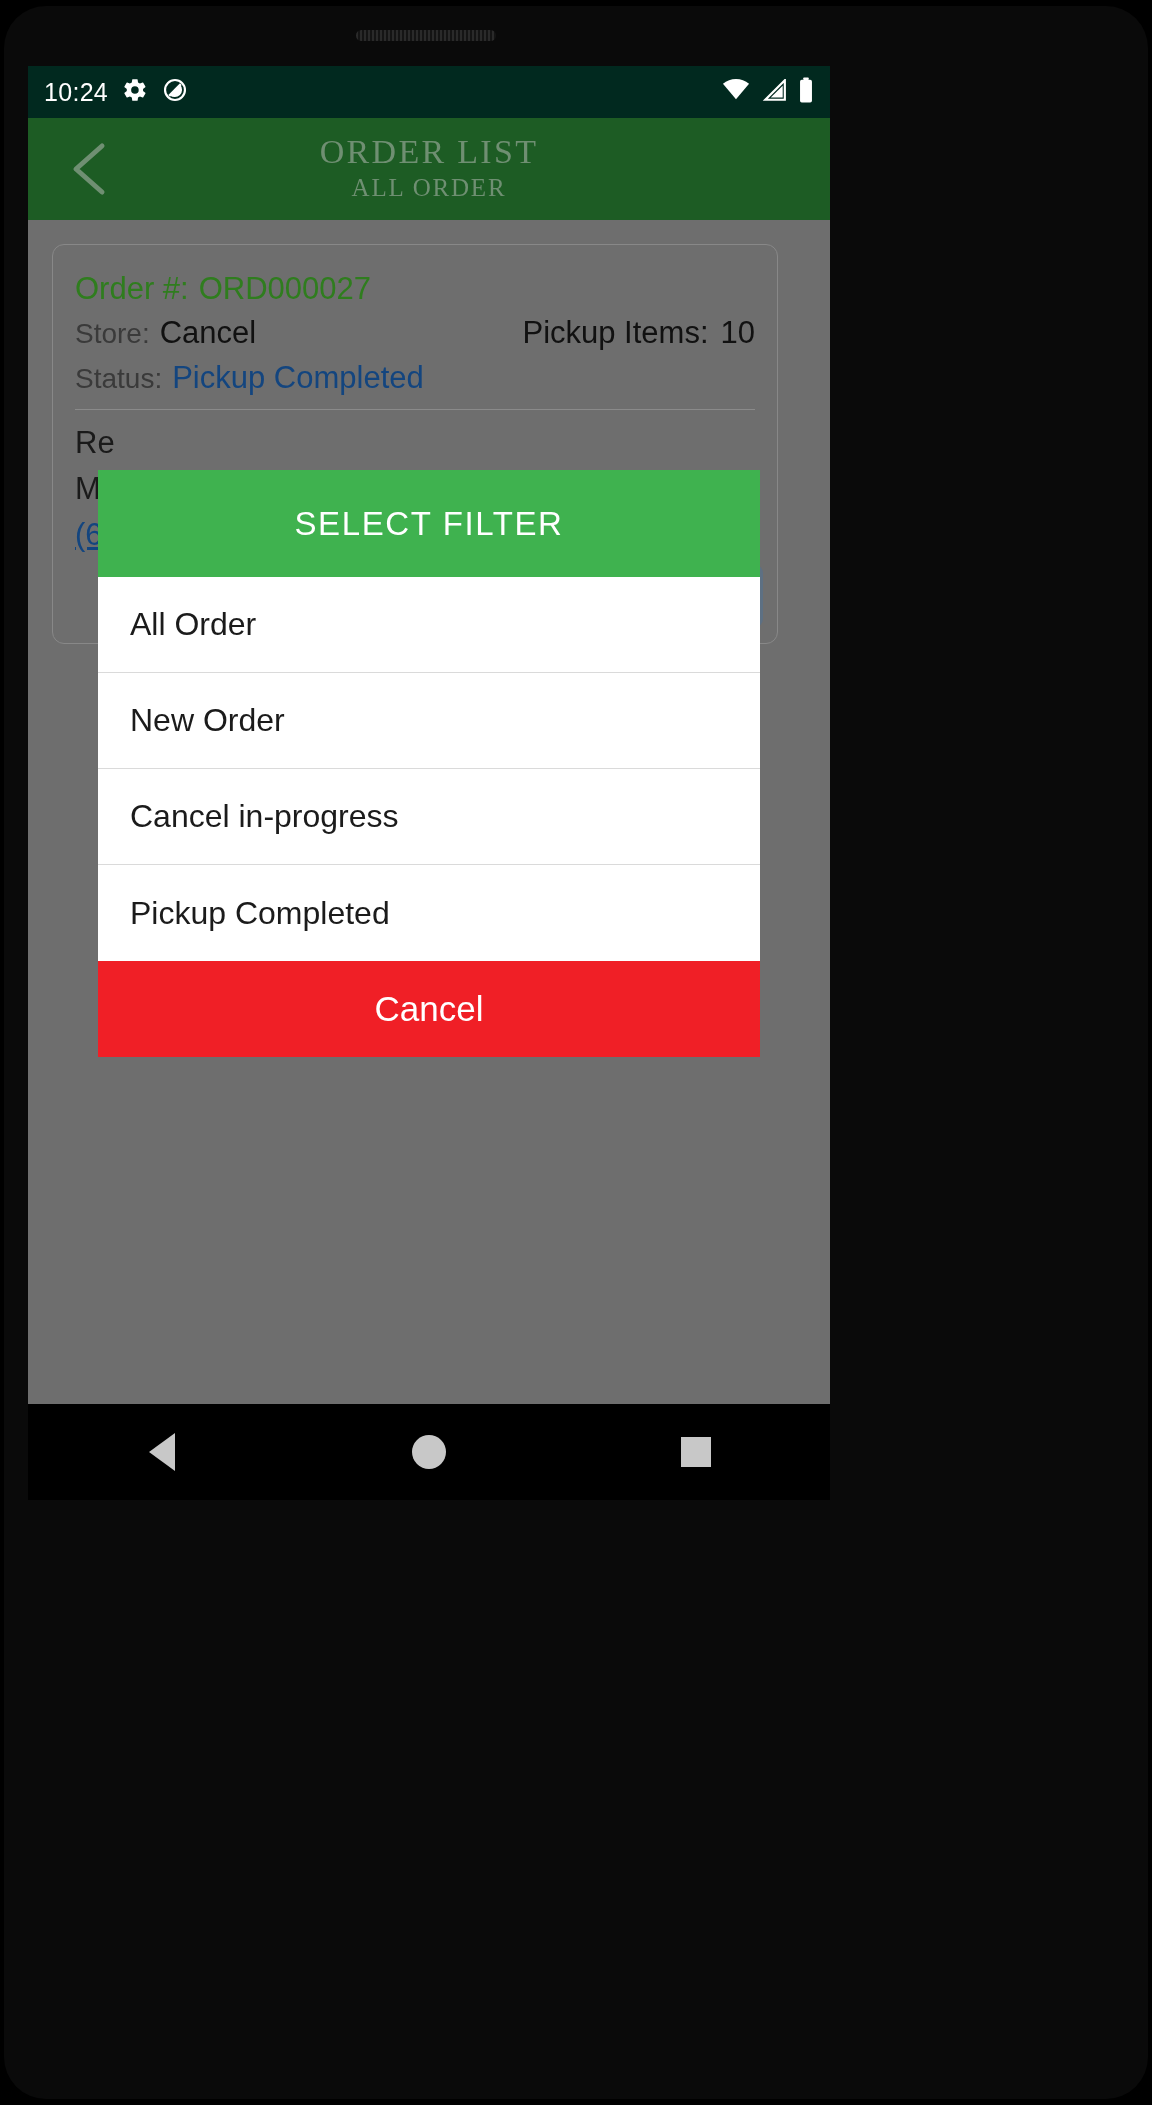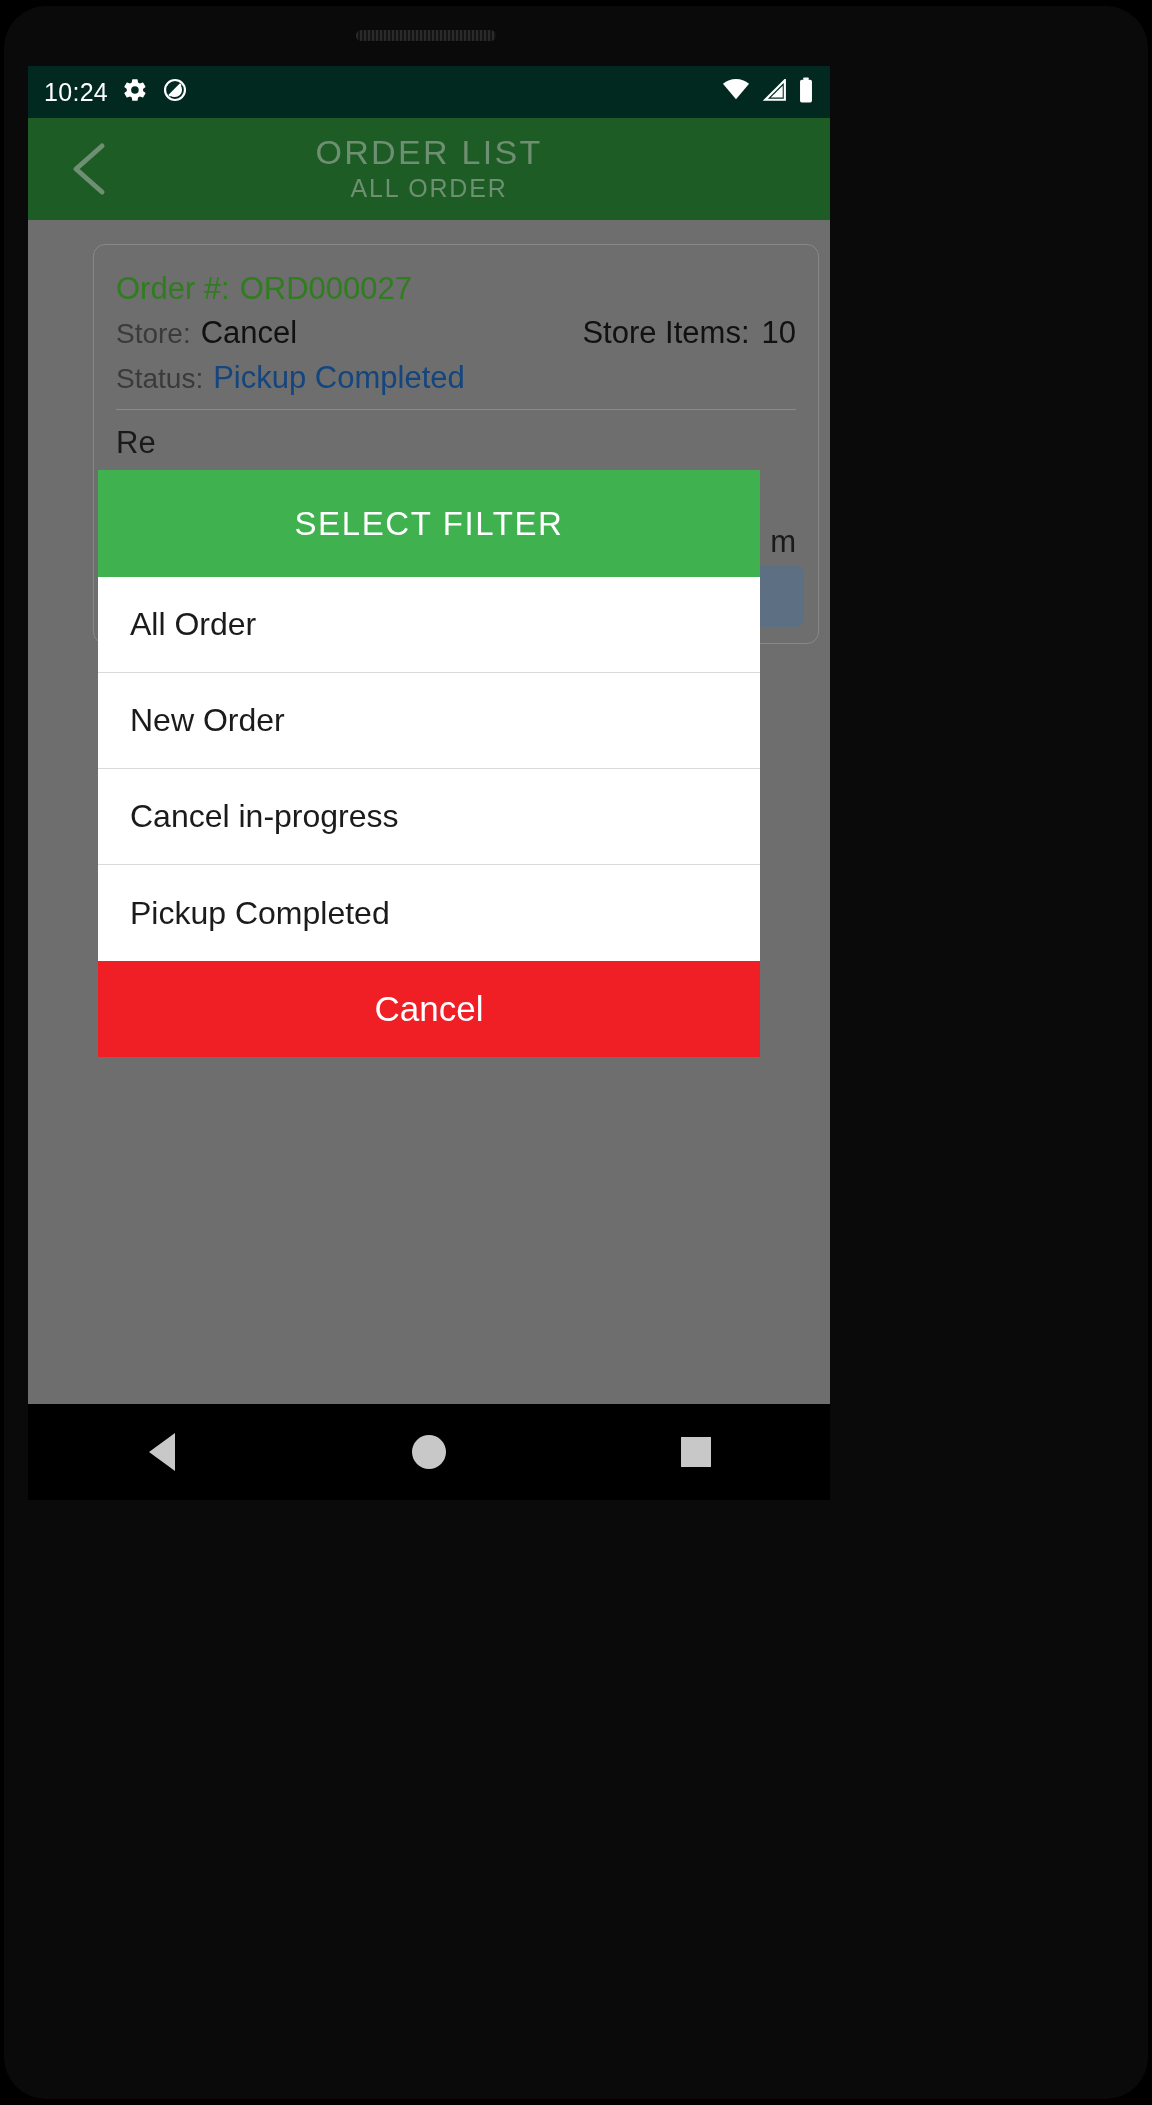--- a/index.html
+++ b/index.html
@@ -14,31 +14,31 @@
   #screen{position:absolute;left:28px;top:66px;width:802px;height:1338px;background:#4c1d95;overflow:hidden;}
 
   
   #statusbar{position:absolute;left:0;top:0;width:802px;height:52px;background:#01291f;
              display:flex;align-items:center;padding:0 16px;box-sizing:border-box;}
   #sb-left{display:flex;align-items:center;gap:14px;}
   #sb-clock{color:#fff;font-size:25px;letter-spacing:.3px;}
   #sb-right{margin-left:auto;display:flex;align-items:center;gap:11px;}
 
   
-  #appbar{position:absolute;left:0;top:52px;width:942px;height:102px;background:#1d5c24;}
+  #appbar{position:absolute;left:0;top:52px;width:942px;height:102px;background:#1d5c24;font-family:Liberation Serif, serif;}
   #backbtn{position:absolute;left:34px;top:22px;width:56px;height:58px;}
   #titlewrap{position:absolute;left:0;top:14px;width:802px;text-align:center;}
   #title{color:#6f8f72;font-size:34px;letter-spacing:2.3px;line-height:40px;}
   #subtitle{color:#6f8f72;font-size:25px;letter-spacing:1.8px;line-height:32px;}
   #filterbtn{position:absolute;right:22px;top:26px;width:62px;height:52px;}
 
   
   #content{position:absolute;left:0;top:154px;width:802px;height:1184px;background:#6e6e6e;}
   #card{position:absolute;left:24px;top:24px;width:726px;height:400px;
-        border:1px solid #888;border-radius:12px;box-sizing:border-box;padding:22px 22px 0 22px;margin-left:41px;}
+        border:1px solid #888;border-radius:12px;box-sizing:border-box;padding:22px 22px 0 22px;}
   .rowline{display:flex;align-items:baseline;}
   .t-order{color:#2f7d1e;font-size:31px;line-height:44px;}
   .t-store{color:#111;font-size:31px;line-height:44px;}
   .t-lab{color:#3a3a3a;font-size:28px;line-height:44px;}
   .t-blue{color:#13457f;font-size:31px;line-height:44px;}
   .t-green{color:#2f7d1e;font-size:31px;line-height:44px;}
   .t-right{margin-left:auto;color:#111;font-size:31px;line-height:44px;white-space:nowrap;}
   #hr{height:1px;background:#8a8a8a;margin:8px 0 10px 0;}
   .t-body{color:#1a1a1a;font-size:31px;line-height:46px;}
   .t-link{color:#13457f;font-size:31px;line-height:46px;text-decoration:underline;}
@@ -141,21 +141,21 @@
 
     <div id="content">
       <div id="card">
         <div class="rowline">
           <span class="t-order">Order #:</span>
           <span class="t-order" style="padding-left:10px">ORD000027</span>
         </div>
         <div class="rowline">
           <span class="t-lab">Store:</span>
           <span class="t-store" style="padding-left:10px">Cancel</span>
-          <span class="t-right">Store Items:</span>
+          <span class="t-right">Pickup Items:</span>
           <span class="t-store" style="padding-left:12px">10</span>
         </div>
         <div class="rowline">
           <span class="t-lab">Status:</span>
           <span class="t-blue" style="padding-left:10px">Pickup Completed</span>
         </div>
         <div id="hr"></div>
         <div class="t-body">Re</div>
         <div class="t-body">M</div>
         <div class="t-link">(6</div>

